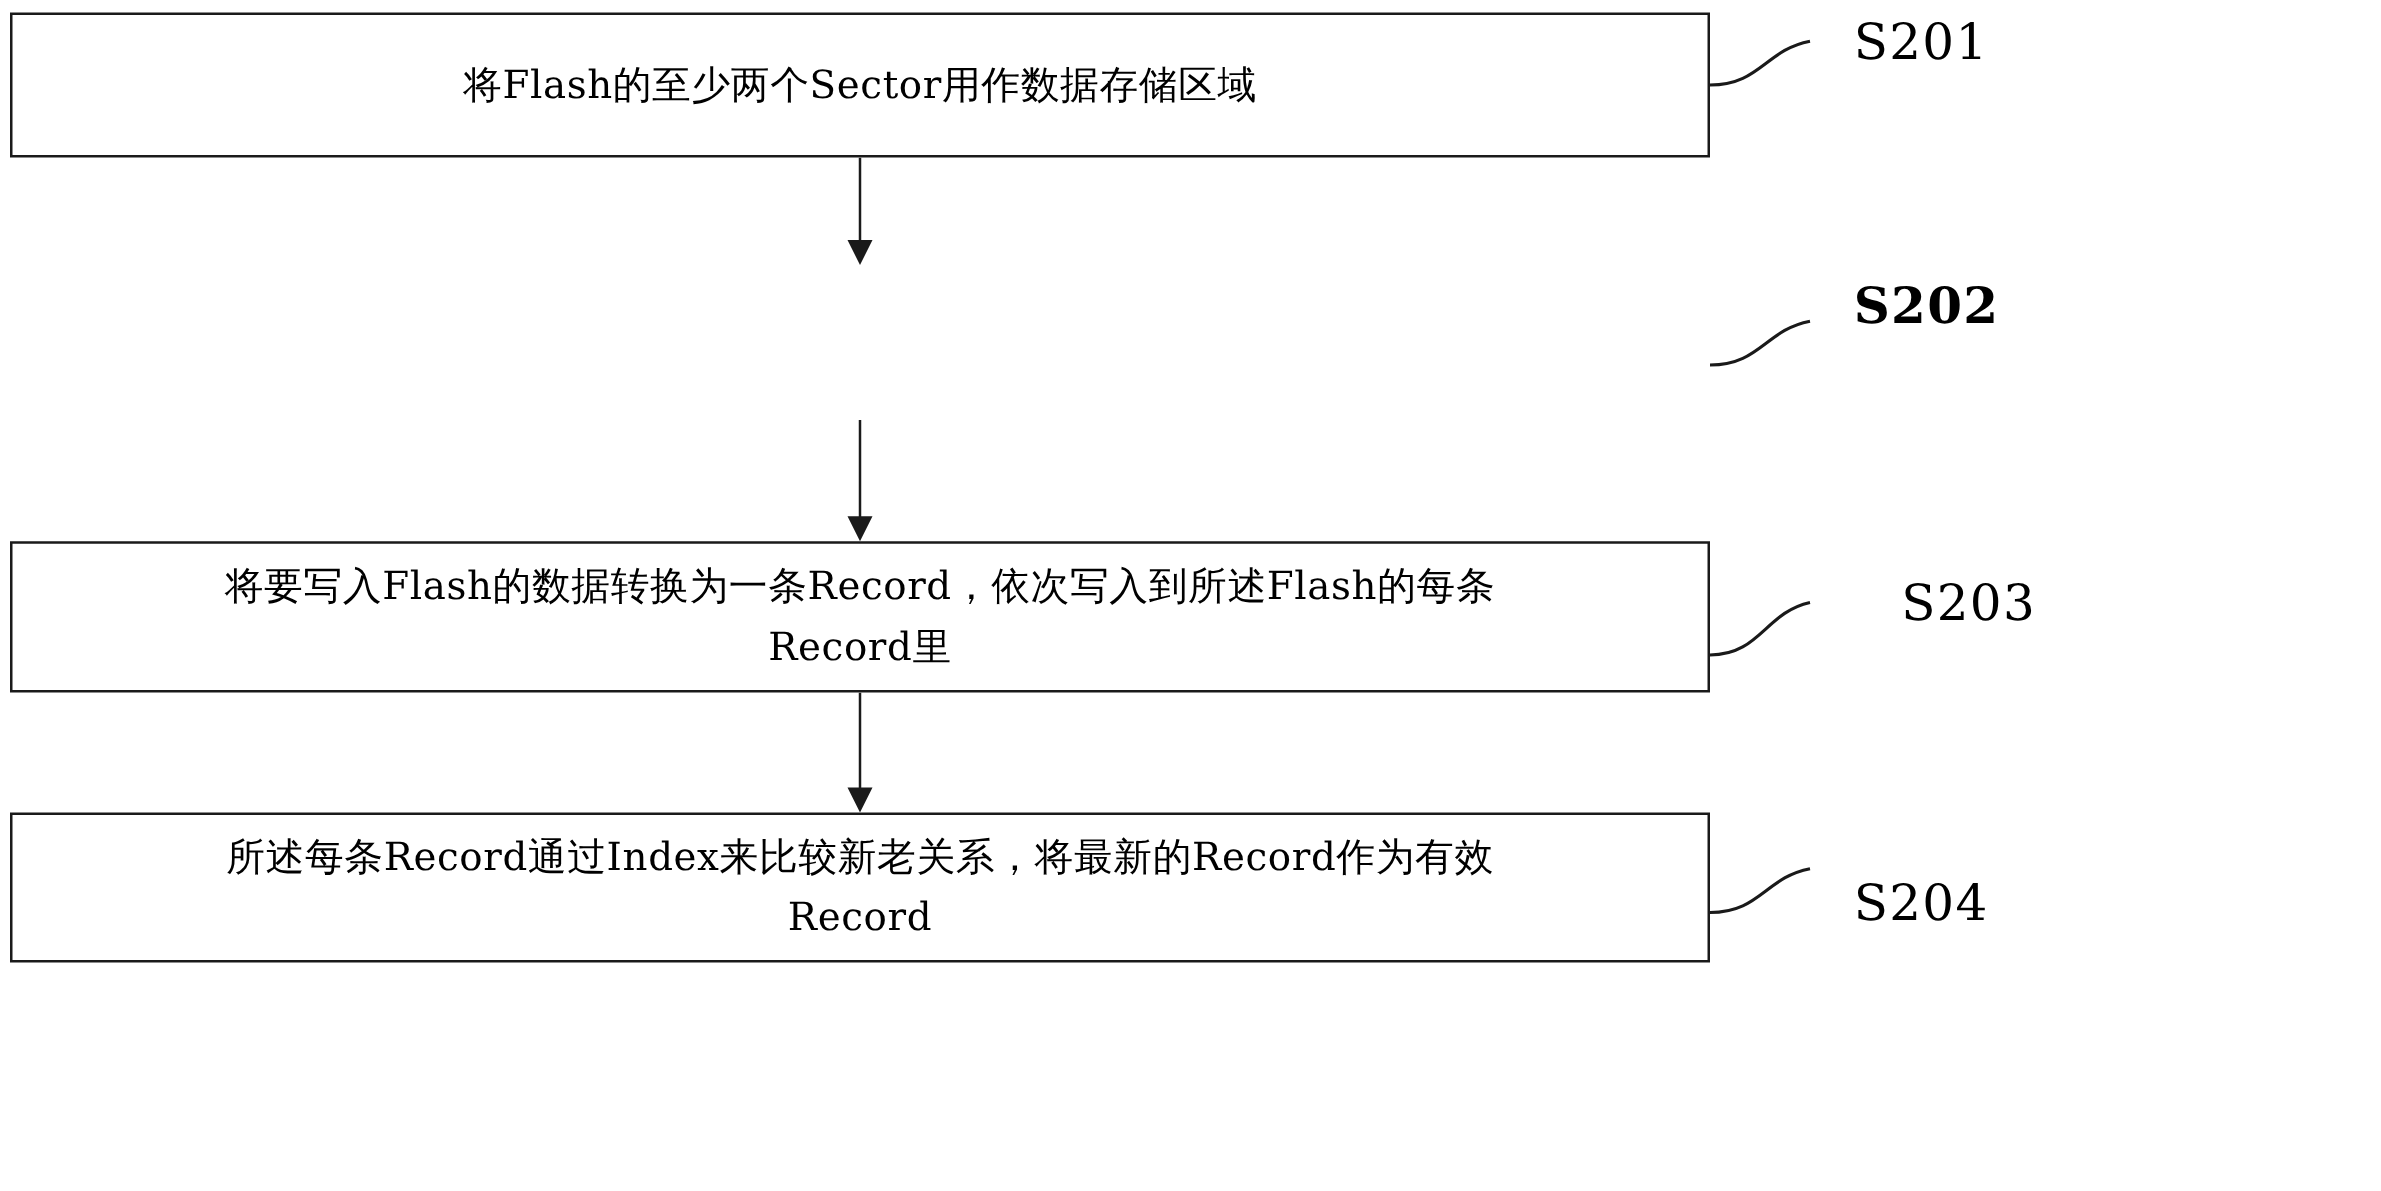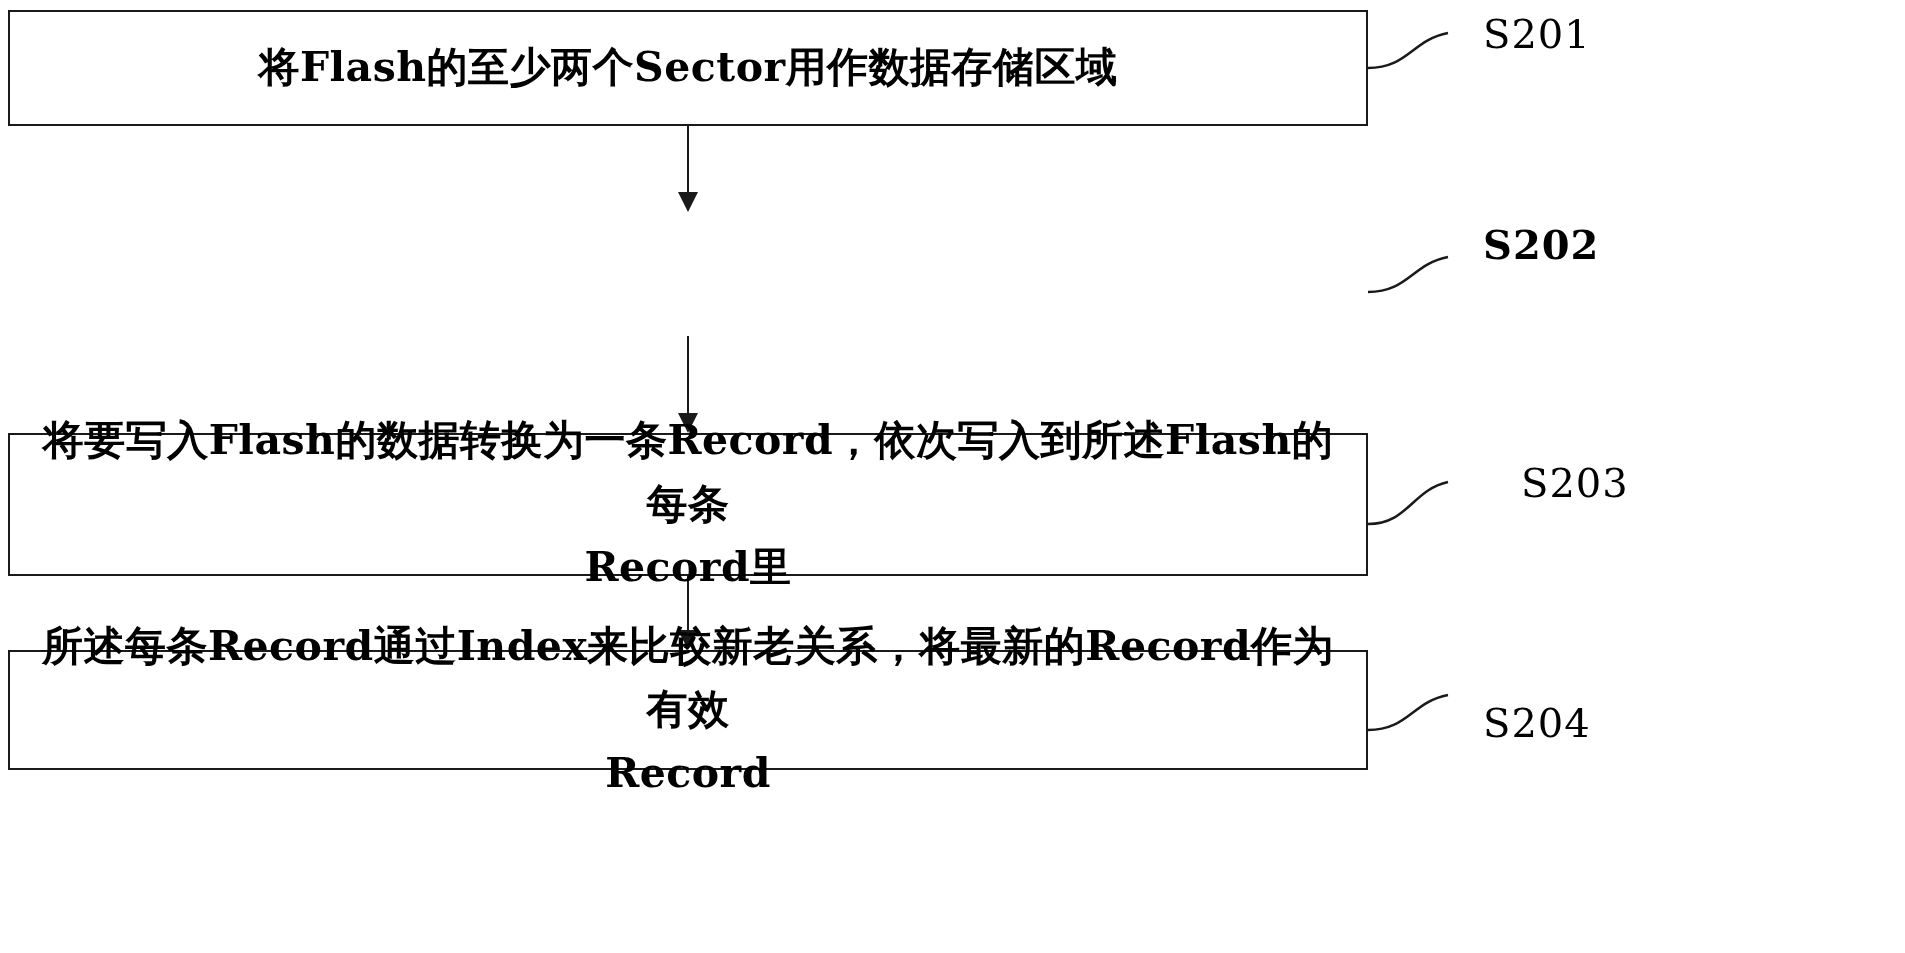--- a/index.html
+++ b/index.html
@@ -24,27 +24,26 @@
     box-sizing: border-box;
     border: 2px solid #1a1a1a;
     background: #ffffff;
     display: flex;
     align-items: center;
     justify-content: center;
     text-align: center;
   }
   .flow-box-text {
     font-family: "DejaVu Serif", "Liberation Serif", serif;
-    font-size: 41px;
+    font-size: 31px;
     line-height: 1.55;
     letter-spacing: 0.5px;
     color: #000000;
     padding: 0 26px;
     white-space: pre-line;
-    font-weight: bold;
   }
   .step-label {
     position: absolute;
     font-family: "DejaVu Serif", "Liberation Serif", serif;
     font-size: 40px;
     letter-spacing: 1px;
     color: #000000;
     white-space: nowrap;
   }
   .connector-svg {
@@ -87,25 +86,25 @@
     <path d="M1368,730 C1408,730 1412,702 1448,695" fill="none" stroke="#1a1a1a" stroke-width="2.5"></path>
   </svg>
 
   <div class="flow-box" style="left:8px; top:10px; width:1360px; height:116px;">
     <span class="flow-box-text">将Flash的至少两个Sector用作数据存储区域</span>
   </div>
   <div class="step-label" style="left:1483px; top:11px;">S201</div>
 
   <div class="step-label" style="left:1483px; top:221px;font-weight:bold;">S202</div>
 
-  <div class="flow-box" style="left:8px; top:433px; width:1360px; height:143px;">
+  <div class="flow-box" style="left:8px; top:433px; width:1360px; height:121px;">
     <span class="flow-box-text">将要写入Flash的数据转换为一条Record，依次写入到所述Flash的每条
 Record里</span>
   </div>
   <div class="step-label" style="left:1521px; top:460px;text-align:right;">S203</div>
 
-  <div class="flow-box" style="left:8px; top:650px; width:1360px; height:120px;justify-content:flex-end;">
+  <div class="flow-box" style="left:8px; top:650px; width:1360px; height:120px;">
     <span class="flow-box-text">所述每条Record通过Index来比较新老关系，将最新的Record作为有效
 Record</span>
   </div>
   <div class="step-label" style="left:1483px; top:700px;">S204</div>
 
 </div>
 
 </body></html>

